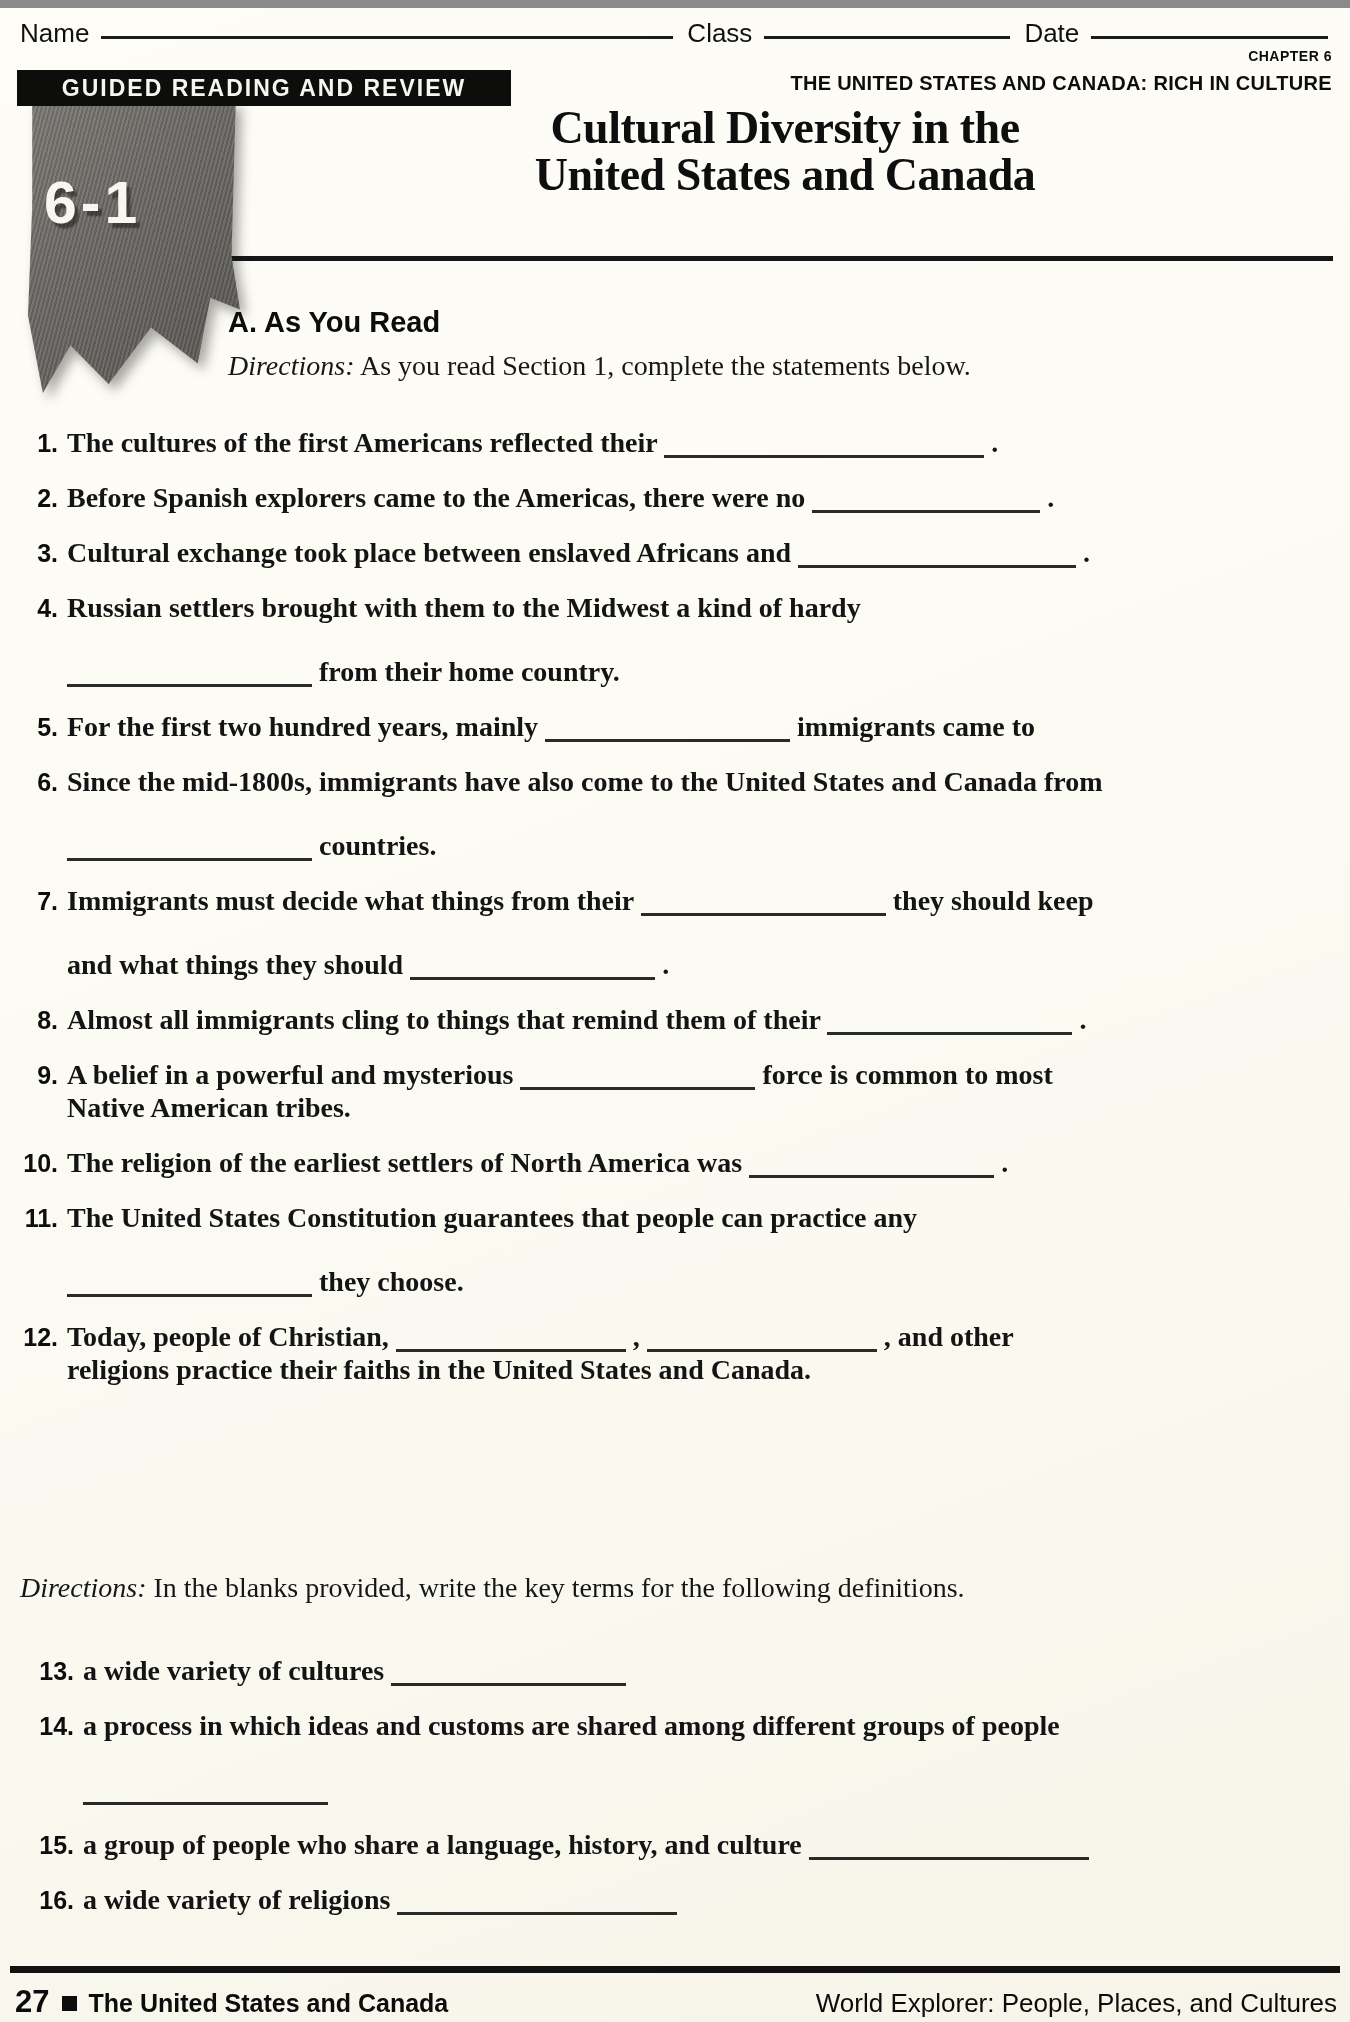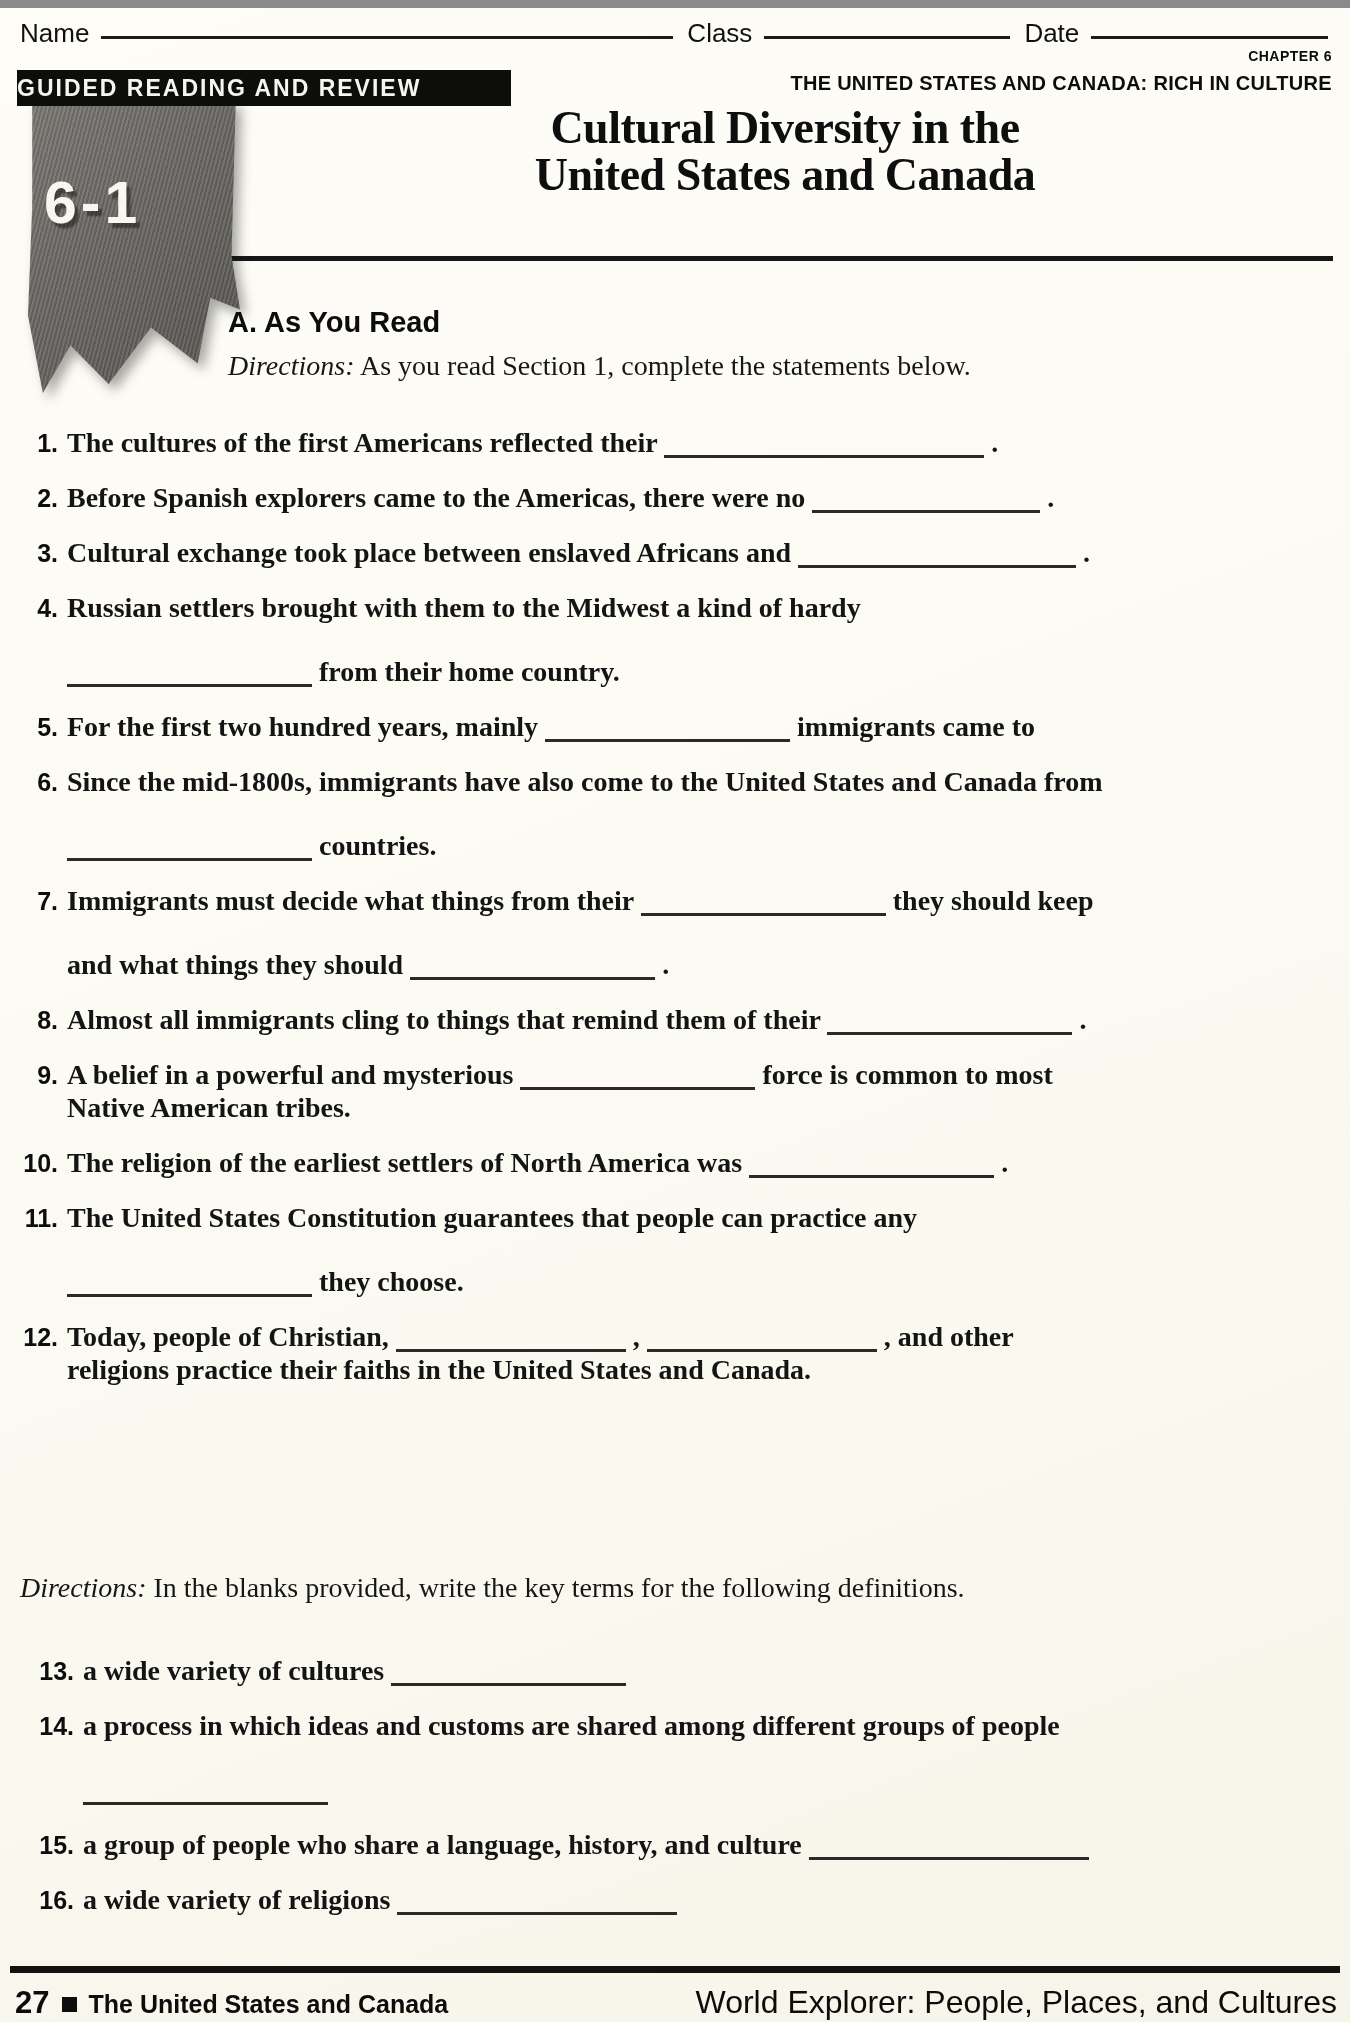--- a/index.html
+++ b/index.html
@@ -37,21 +37,21 @@
     font-weight:bold;color:#0c0c0c;
   }
   .chapter-block .chap{font-size:14px;letter-spacing:.5px;line-height:24px;}
   .chapter-block .unit{font-size:20px;letter-spacing:.3px;line-height:24px;margin-top:3px;}
   
   .banner{
     position:absolute;top:62px;left:17px;width:494px;height:36px;
     background:#0d0d0c;color:#f6f5f0;
     font-family:"Liberation Sans",sans-serif;
     font-weight:bold;font-size:23px;letter-spacing:2px;
-    line-height:36px;text-align:left;
+    line-height:36px;text-align:center;
     z-index:3;
   }
   
   .ribbon{
     position:absolute;top:93px;left:28px;width:212px;height:298px;
     z-index:2;
     filter:drop-shadow(6px 7px 6px rgba(30,30,25,.38));
   }
   .ribbon .cloth{
     position:absolute;inset:0;
@@ -123,21 +123,21 @@
     font-family:"Liberation Sans",sans-serif;color:#0c0c0c;
   }
   .f-left{display:flex;align-items:baseline;}
   .pgnum{font-weight:bold;font-size:31px;}
   .sq{
     width:15px;height:15px;background:#0d0d0d;
     display:inline-block;margin:0 11px 0 13px;align-self:center;
     transform:translateY(1px);
   }
   .ftitle{font-weight:bold;font-size:25px;}
-  .f-right{font-size:32px;}
+  .f-right{font-size:26px;}
 </style>
 </head>
 <body>
 
 <div class="page">
 
   <div class="topline">
     <span>Name</span>
     <span class="wline l-name"></span>
     <span>Class</span>

